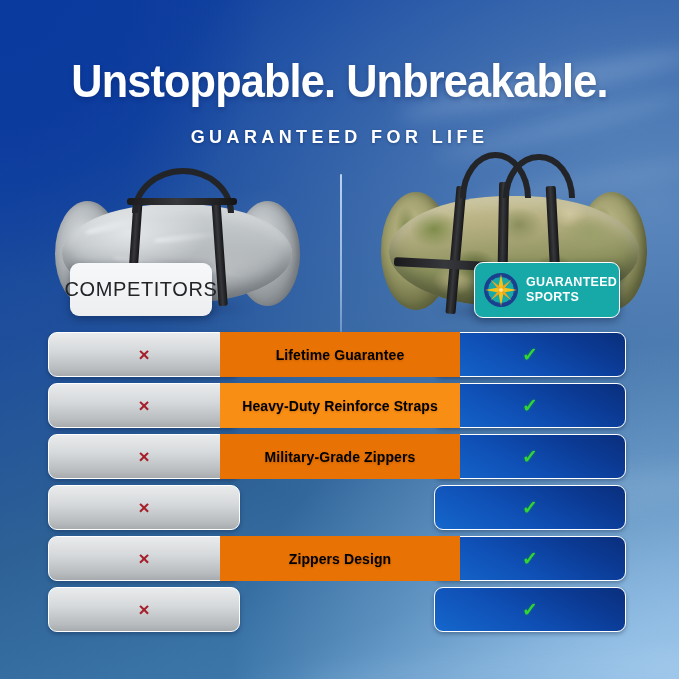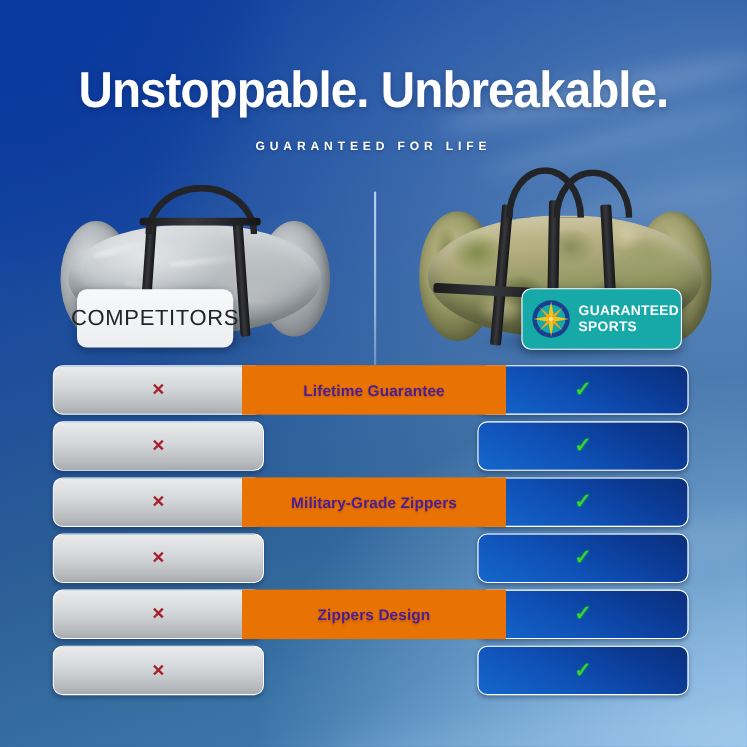--- a/index.html
+++ b/index.html
@@ -64,21 +64,21 @@
     font-family: "Liberation Sans", sans-serif;
     transform: scaleX(0.94);
     text-shadow: 0 2px 6px rgba(0,20,60,0.30);
   }
   .subhead {
     position: absolute;
     left: 0; right: 0;
     top: 127px;
     text-align: center;
     color: #ffffff;
-    font-size: 11px;
+    font-size: 18px;
     font-weight: 700;
     letter-spacing: 4.4px;
     font-family: "Liberation Sans", sans-serif;
     text-shadow: 0 1px 3px rgba(0,20,60,0.35);
   }
 
   
   .divider {
     position: absolute;
     left: 340px;
@@ -265,21 +265,21 @@
   }
   .cell-label {
     left: 172px;
     width: 240px;
     border-radius: 0;
     z-index: 3;
   }
   .cell-label.dark  { background: #e87203; }
   .cell-label.light { background: #f98e14; }
   .label-text {
-    color: #4c1d95;
+    color: #000000;
     font-size: 14px;
     font-weight: 700;
     letter-spacing: 0.1px;
     text-align: center;
     font-family: "Liberation Sans", sans-serif;
     text-shadow: 0 1px 2px rgba(120,56,0,0.32);
   }
   .mark {
     font-size: 19px;
     line-height: 1;
@@ -380,20 +380,23 @@
           <span class="label-text">Lifetime Guarantee</span>
         </div>
       </div>
       <div class="row">
         <div class="cell cell-neg">
           <span class="mark mark-x">×</span>
         </div>
         <div class="cell cell-pos">
           <span class="mark mark-v">✓</span>
         </div>
+        <div class="cell cell-label light">
+          <span class="label-text">Heavy-Duty Reinforce Straps</span>
+        </div>
       </div>
       <div class="row">
         <div class="cell cell-neg">
           <span class="mark mark-x">×</span>
         </div>
         <div class="cell cell-pos">
           <span class="mark mark-v">✓</span>
         </div>
         <div class="cell cell-label dark">
           <span class="label-text">Military-Grade Zippers</span>

